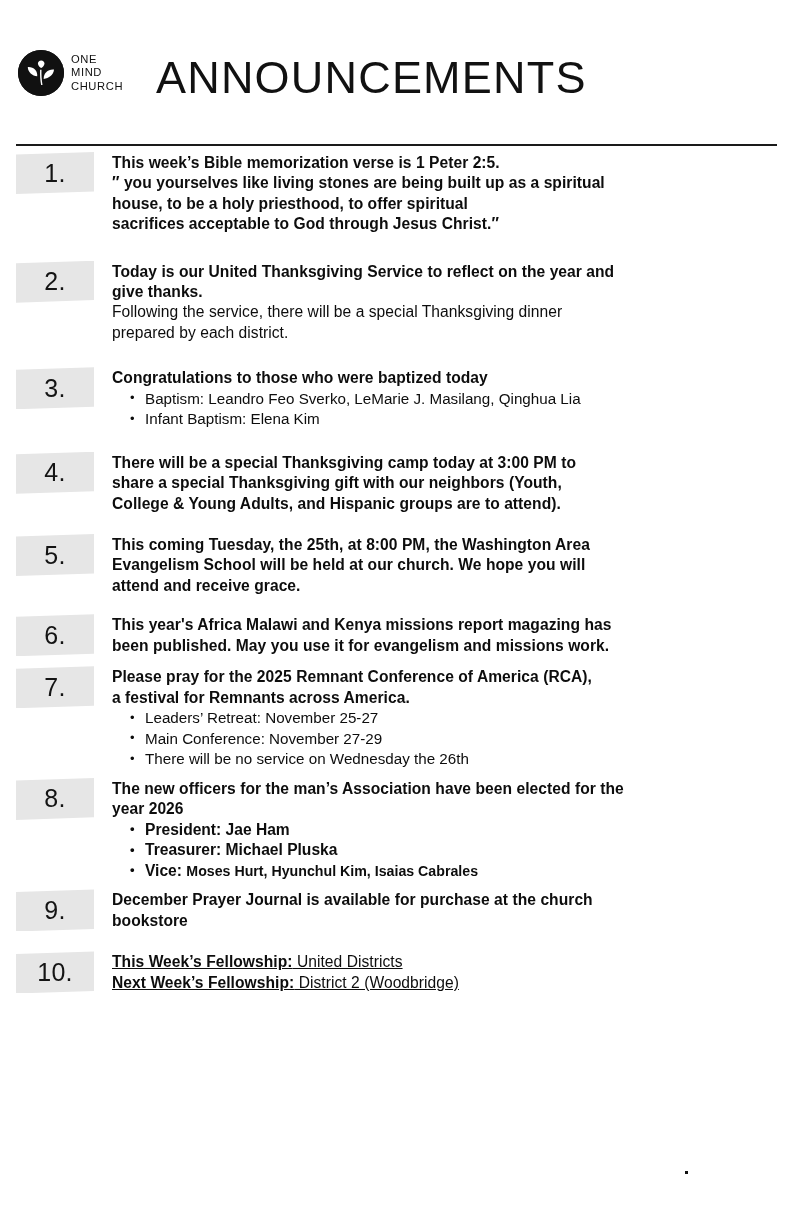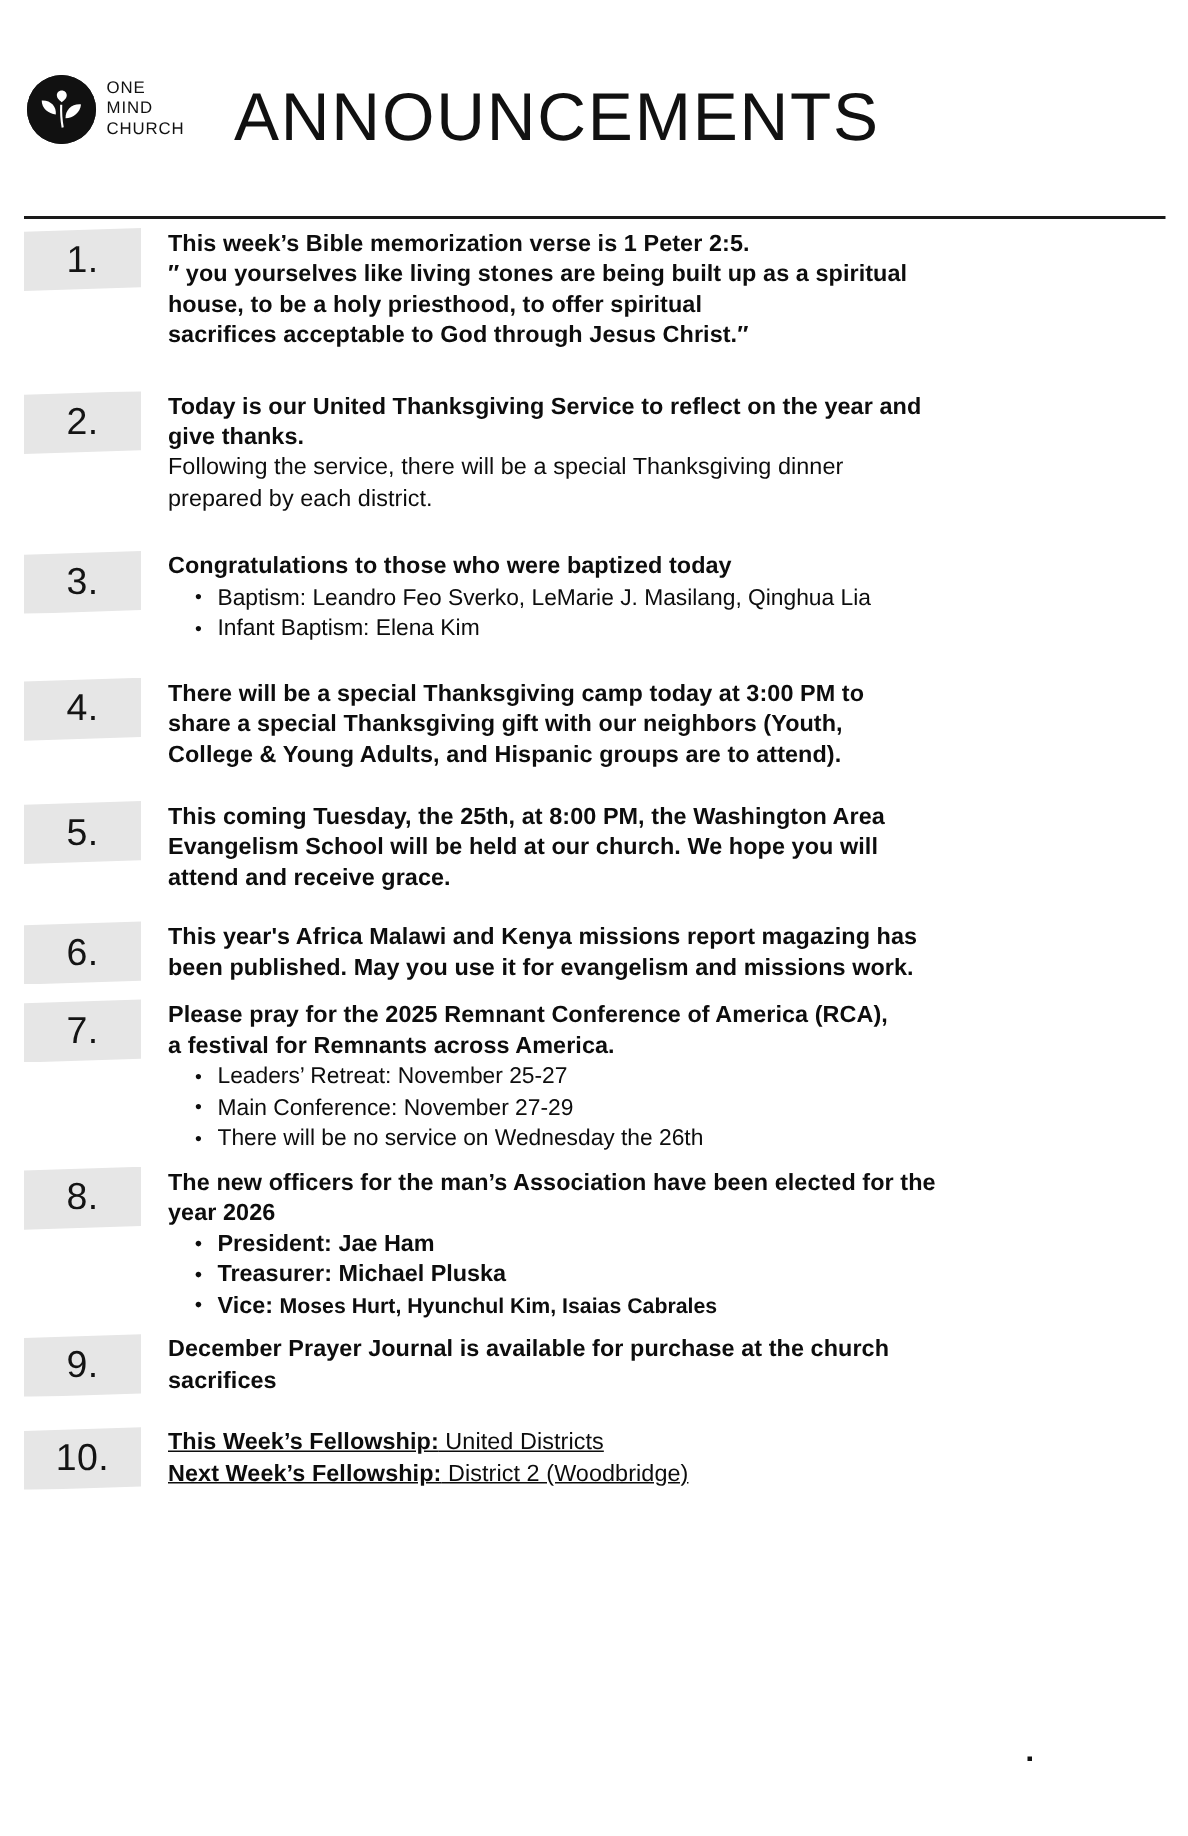--- a/index.html
+++ b/index.html
@@ -293,21 +293,21 @@
       </div>
     </div>
     <div class="ann-row" style="margin-bottom: 18px;">
       <div class="badge-cell">
         <div class="badge">
           <span class="badge-num">9.</span>
         </div>
       </div>
       <div class="body-cell">
         <div class="ln b">December Prayer Journal is available for purchase at the church</div>
-        <div class="ln b">sacrifices</div>
+        <div class="ln b">bookstore</div>
       </div>
     </div>
     <div class="ann-row" style="margin-bottom: 0px; text-decoration: underline;">
       <div class="badge-cell">
         <div class="badge">
           <span class="badge-num">10.</span>
         </div>
       </div>
       <div class="body-cell">
         <div class="ln kv"><span class="k">This Week’s Fellowship:</span><span class="v">  United Districts</span></div>

